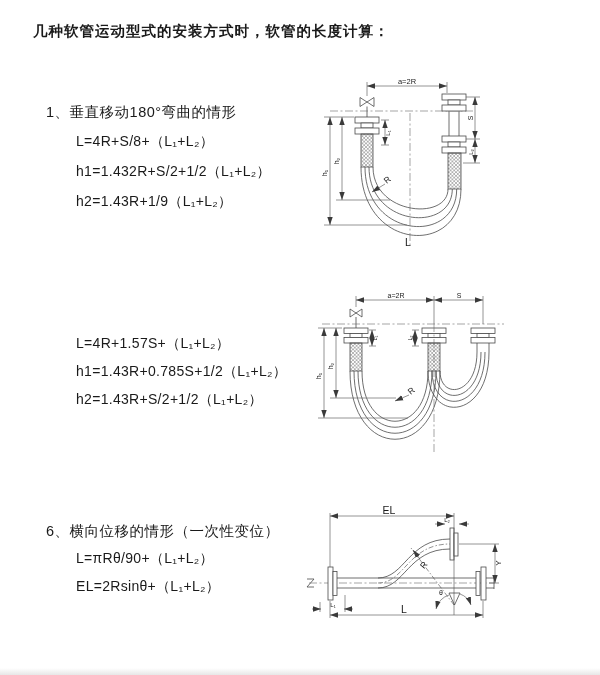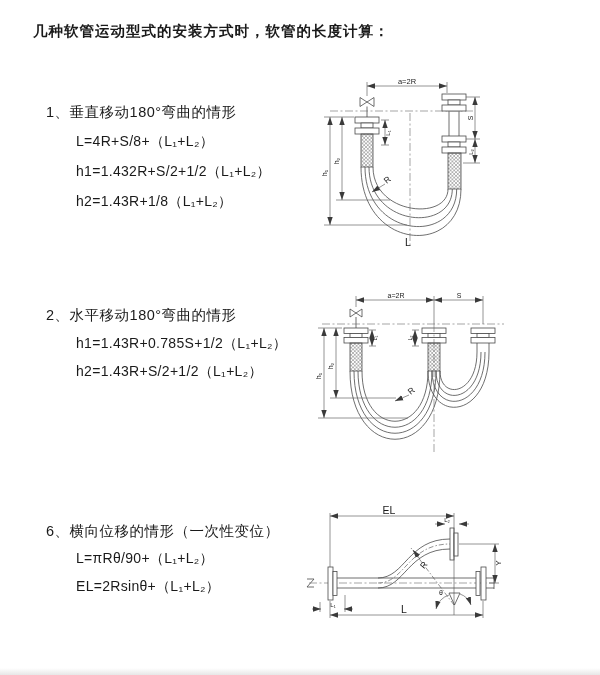--- a/index.html
+++ b/index.html
@@ -39,27 +39,25 @@
       </marker>
     </defs>
   </svg>
 
   <div class="sec" style="top:103px">
     <div class="sec-head">1、垂直移动180°弯曲的情形</div>
   </div>
   <div class="formulas" style="top:126px">
     <div>L=4R+S/8+（L₁+L₂）</div>
     <div>h1=1.432R+S/2+1/2（L₁+L₂）</div>
-    <div>h2=1.43R+1/8（L₁+L₂）</div>
-  </div>
-
-  <div class="sec" style="top:306px">
-    <div class="sec-head">2、水平移动180°弯曲的情形</div>
-  </div>
+    <div>h2=1.43R+1/9（L₁+L₂）</div>
+  </div>
+
   <div class="formulas f2" style="top:329px">
+    <div>L=4R+1.57S+（L₁+L₂）</div>
     <div>h1=1.43R+0.785S+1/2（L₁+L₂）</div>
     <div>h2=1.43R+S/2+1/2（L₁+L₂）</div>
   </div>
 
   <div class="sec" style="top:522px">
     <div class="sec-head">6、横向位移的情形（一次性变位）</div>
   </div>
   <div class="formulas f3" style="top:544px">
     <div>L=πRθ/90+（L₁+L₂）</div>
     <div>EL=2Rsinθ+（L₁+L₂）</div>

